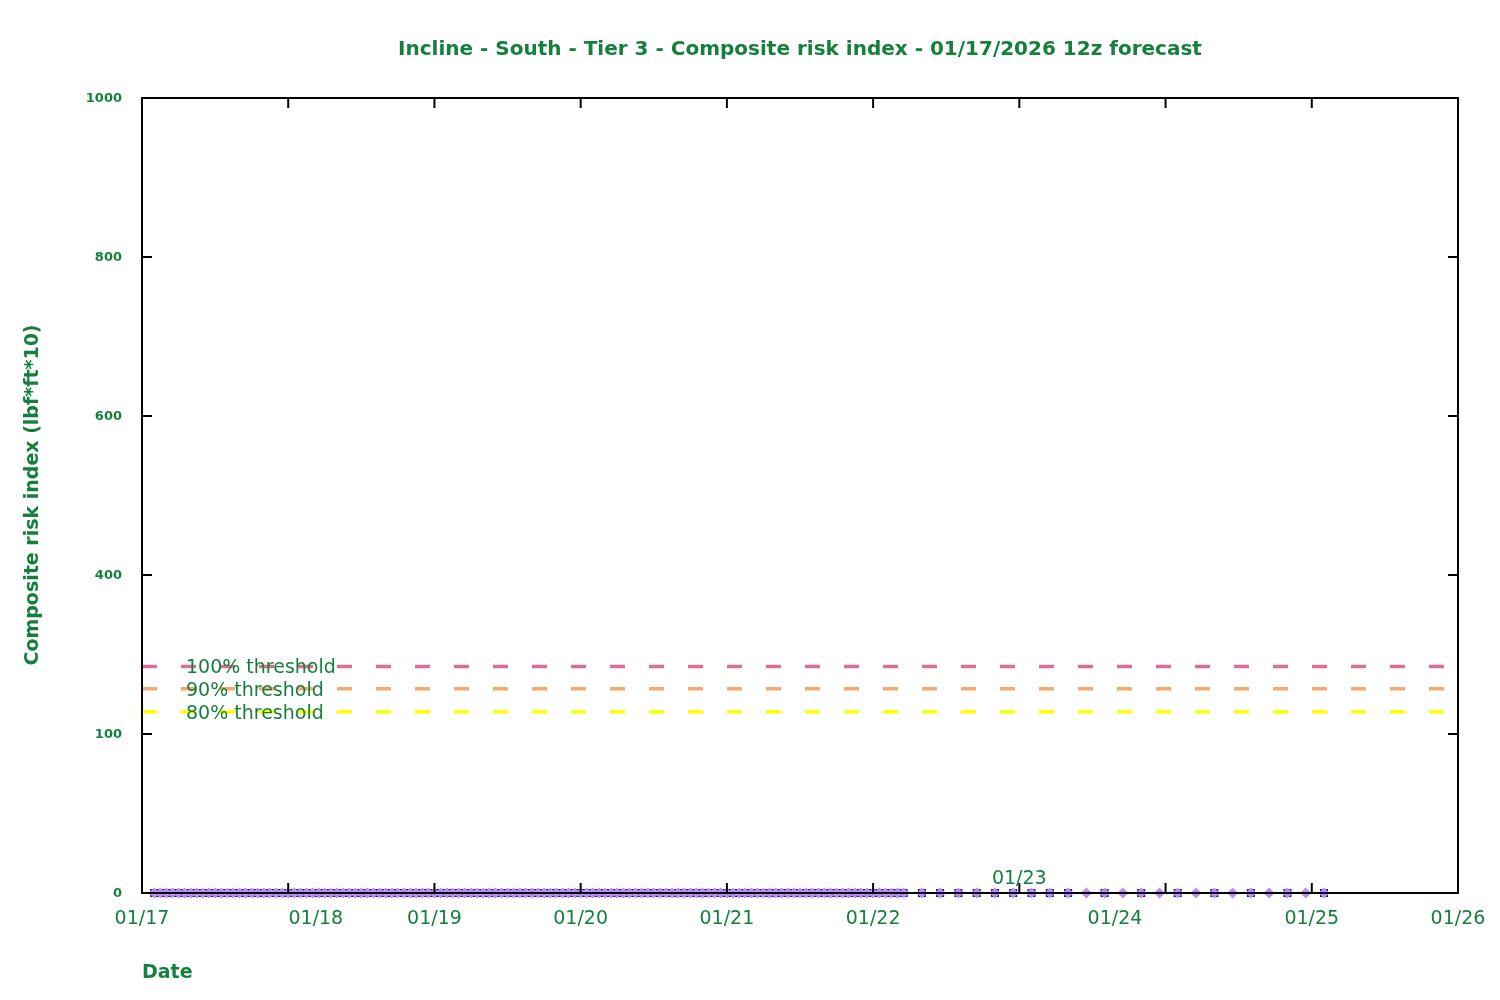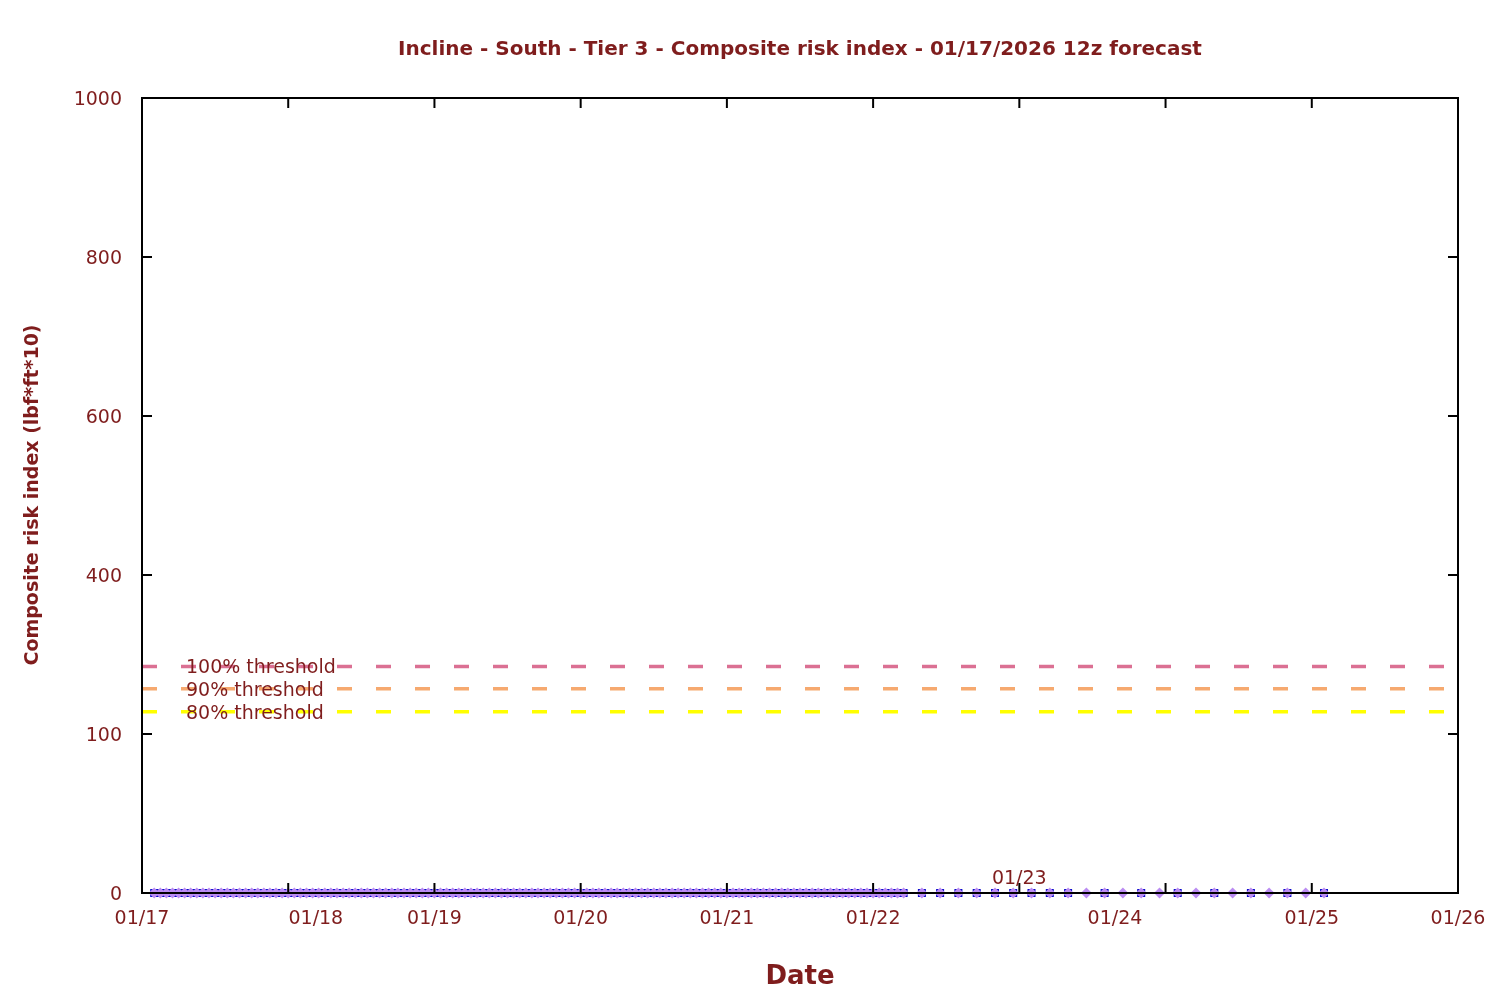--- a/index.html
+++ b/index.html
@@ -1,41 +1,41 @@
 <!DOCTYPE html>
 <html><head>
 <meta charset="utf-8">
 <style>
   html,body{margin:0;padding:0;background:#fff;}
   .chart-root{
     position:relative;
     width:1500px;height:1000px;
     background:#ffffff;
     font-family:"DejaVu Sans","Liberation Sans",sans-serif;
-    color:#7f1d1d;
+    color:#15803d;
     overflow:hidden;
   }
   .plot-svg{position:absolute;left:0;top:0;z-index:1;}
   .chart-title{
     position:absolute;left:142px;width:1316px;top:36px;
     text-align:center;font-size:20px;font-weight:bold;z-index:2;white-space:nowrap;
   }
   .x-axis-title{
     position:absolute;left:142px;width:1316px;top:960px;
-    text-align:center;font-size:26px;font-weight:bold;z-index:2;
+    font-size:19px;font-weight:bold;z-index:2;
   }
   .y-axis-title{
     position:absolute;left:31px;top:495px;
     transform:translate(-50%,-50%) rotate(-90deg);
     font-size:19px;font-weight:bold;white-space:nowrap;z-index:2;
   }
   .legend{position:absolute;z-index:2;}
   .tick-label-y{
     position:absolute;left:0;width:122px;height:22px;line-height:22px;
-    text-align:right;font-size:19px;z-index:2;
+    text-align:right;font-size:13px;z-index:2;font-weight:bold;
   }
   .tick-label-x{
     position:absolute;width:110px;height:22px;line-height:22px;
     text-align:center;font-size:19px;z-index:2;
   }
   .threshold-label{
     position:absolute;left:186px;height:24px;line-height:24px;
     font-size:19px;white-space:nowrap;z-index:3;
   }
 </style>

